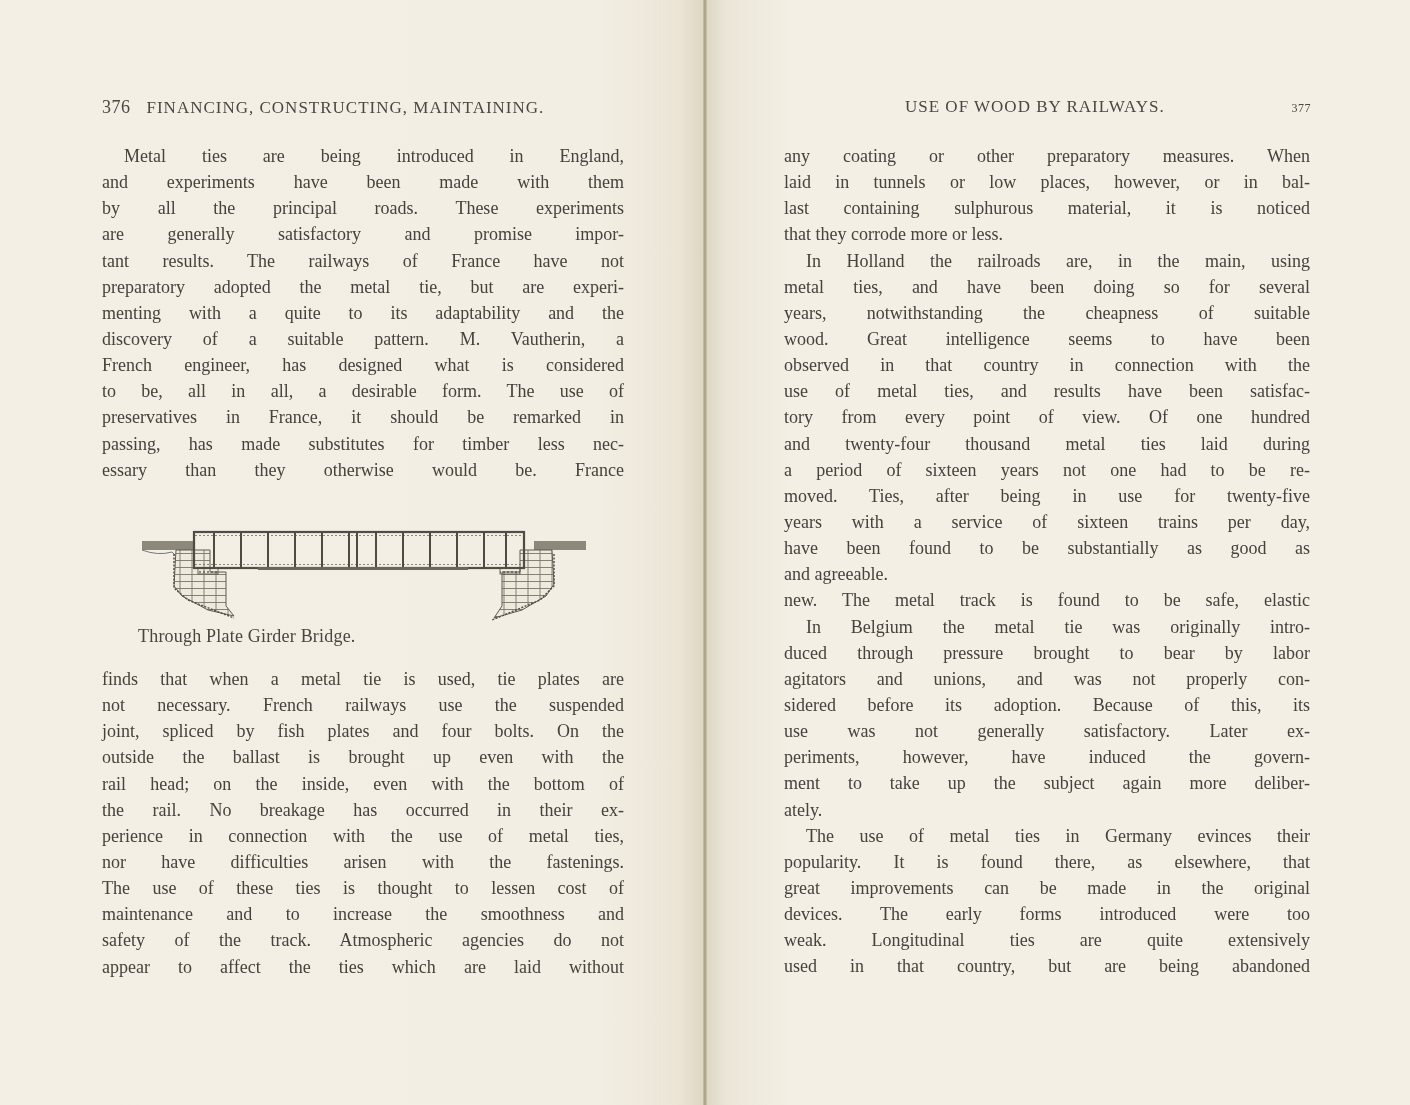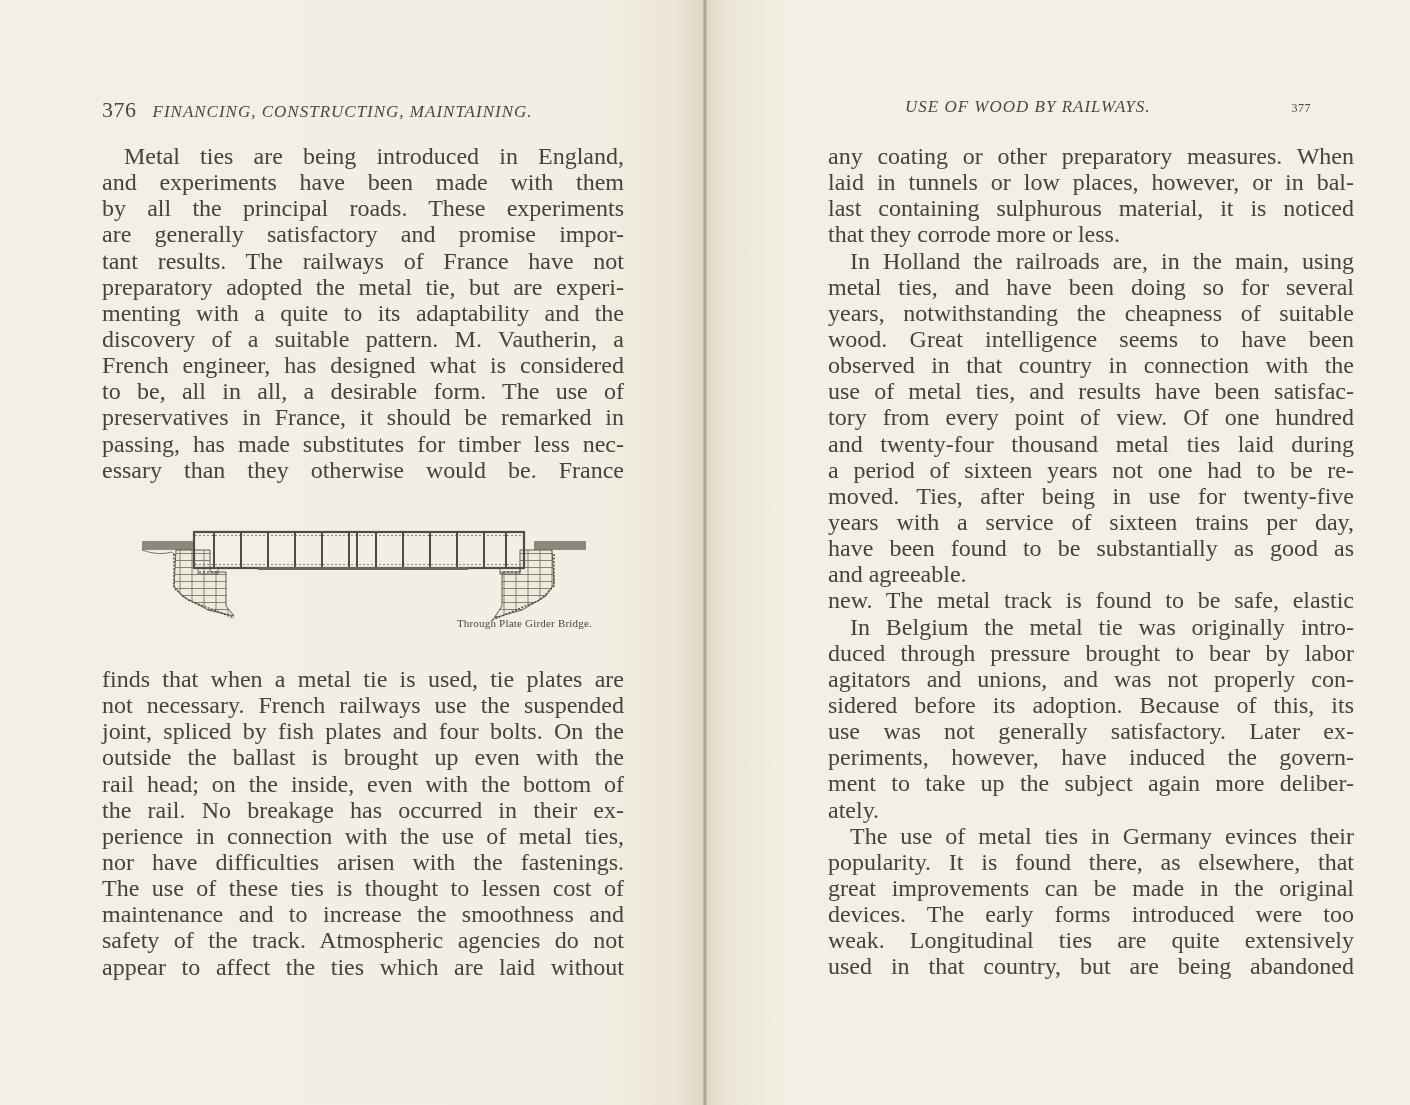--- a/index.html
+++ b/index.html
@@ -22,47 +22,47 @@
   .spine {
     position: absolute; left: 703px; top: 0; width: 4px; height: 1105px;
     background: linear-gradient(to right, #c9bfa6, #9c9178 50%, #cfc6af);
     opacity: .85;
   }
   .running-head {
     position: absolute; top: 97px; height: 24px;
     font-size: 17px; letter-spacing: 0.5px; color: #4b4741;
     display: flex; align-items: baseline;
   }
-  .running-head .title { font-style: italic; text-transform: uppercase; letter-spacing: 1px; text-align: center; }
+  .running-head .title { text-transform: uppercase; letter-spacing: 1px; text-align: center; }
   .left .running-head { left: 102px; width: 530px; }
-  .left .running-head .folio { margin-right: 16px; font-size: 22px; }
+  .left .running-head .folio { margin-right: 16px; font-size: 18px; }
   .right .running-head { left: 199px; width: 406px; justify-content: space-between; gap: 47px; }
   .right .running-head .folio { font-size: 12px; }
 
   .textblock {
     position: absolute; width: 522px;
-    font-size: 24px; line-height: 26.15px; color: #46423c;
+    font-size: 18px; line-height: 26.15px; color: #46423c;
   }
   .textblock .line {
     display: block; white-space: nowrap;
     text-align: justify; text-align-last: justify; height: 26.15px;
   }
   .textblock .line.last { text-align-last: left; }
   .textblock .line.indent { padding-left: 22px; }
   .left .tb1 { left: 102px; top: 143px; }
   .left .tb2 { left: 102px; top: 666px; }
-  .right .tb1 { left: 78px; top: 143px; width: 526px; margin-left: 44px; }
+  .right .tb1 { left: 78px; top: 143px; width: 526px; }
 
   .figure {
     position: absolute; left: 138px; top: 526px; width: 454px; height: 118px;
   }
   .figure svg { position: absolute; left: 0; top: 0; }
   .figure .caption {
-    position: absolute; left: 0; width: 454px; top: 91px; text-align: right;
-    font-size: 11px; color: #4a463f; letter-spacing: .2px;
+    position: absolute; left: 0; width: 454px; top: 100px; text-align: left;
+    font-size: 18px; color: #4a463f; letter-spacing: .2px;
     padding-left: 0;
   }
 </style>
 </head>
 <body>
 
 <div class="spread">
 
   <div class="page left">
     <div class="running-head">

